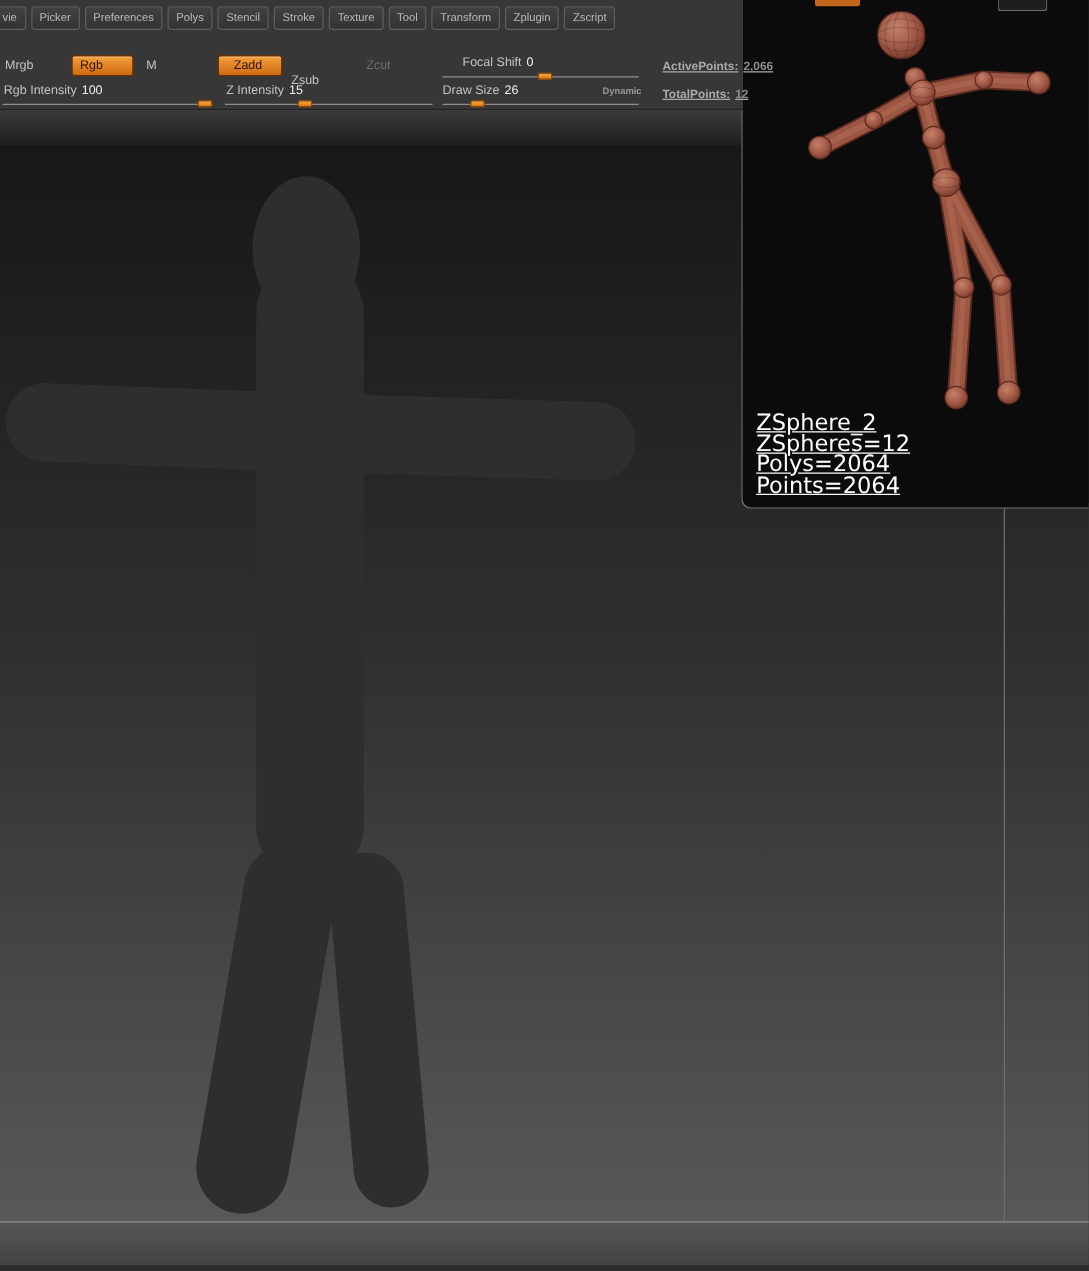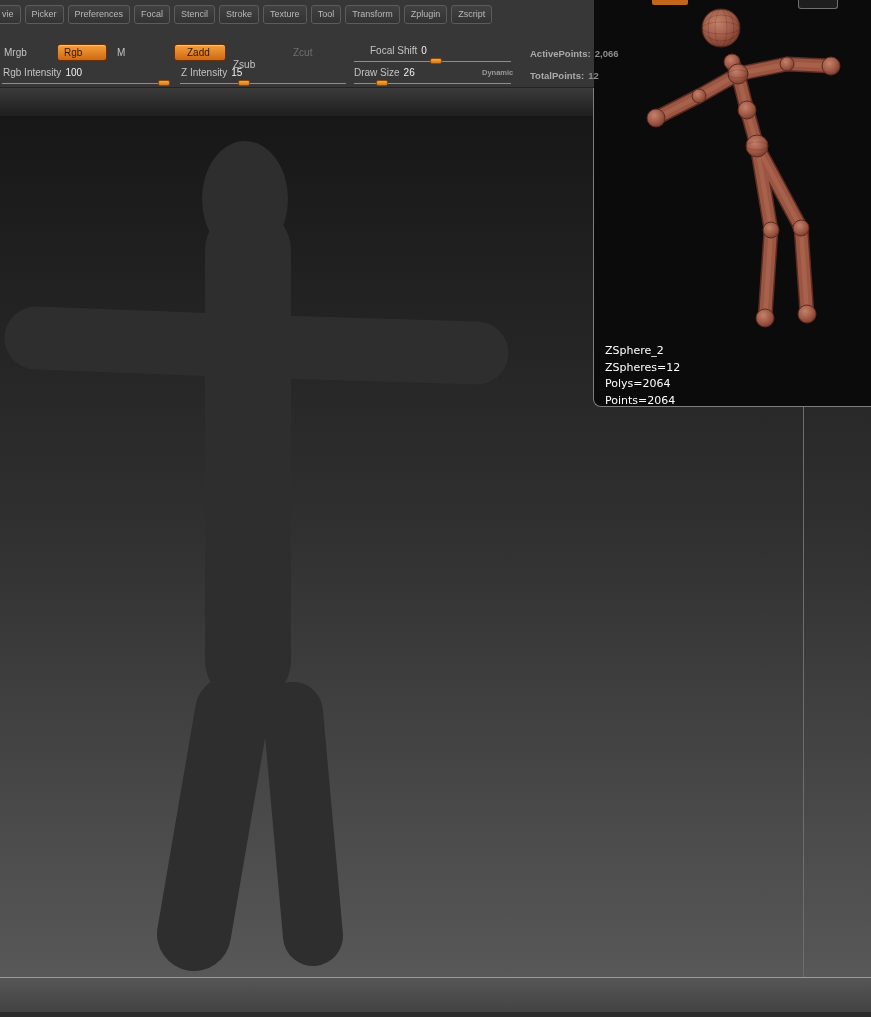--- a/index.html
+++ b/index.html
@@ -20,22 +20,22 @@
   .bottom-bar .dark-strip { position:absolute; left:0; bottom:0; width:100%; height:5px; background:#2c2c2c; }
 
   
   .panel { position:absolute; left:593px; top:0; width:278px; height:407px;
     background:#0b0b0b; border-left:1px solid #7d7d7d; border-bottom:1px solid #7d7d7d;
     border-bottom-left-radius:8px; z-index:5; }
   .panel .art-orange { position:absolute; left:58px; top:0; width:36px; height:5px;
     background:#c2661c; border-radius:0 0 2px 2px; }
   .art-button-cut { position:absolute; left:204px; top:0; width:40px; height:9px;
     border:1px solid #6f6f6f; border-top:none; border-radius:0 0 3px 3px; background:#1e1e1e; }
-  .info { position:absolute; left:11px; top:343px; color:#ffffff;
-    font-family:"DejaVu Sans", sans-serif; font-size:11px; line-height:16.5px; }
+  .info { position:absolute; left:11px; top:331px; color:#ffffff;
+    font-family:"DejaVu Sans", sans-serif; font-size:18px; line-height:16.5px;text-decoration:underline; }
 
   
   .toolbar { position:absolute; left:0; top:0; width:871px; height:72px; z-index:10; }
   .tb-bg { position:absolute; left:0; top:0; width:594px; height:88px;
     background:#373737; border-bottom:1px solid #242424; }
   .menu-row { position:absolute; left:-5px; top:5px; display:flex; gap:4px; }
   .menu-btn { border:1px solid #5c5c5c; border-radius:3px;
     background:linear-gradient(#414141,#333333); color:#b9b9b9;
     font-size:9px; line-height:1; padding:4px 6px; white-space:nowrap; cursor:default; }
 
@@ -44,21 +44,21 @@
   .dim { color:#6f6f6f; }
   .obtn { position:absolute; height:17px; border:1px solid #6b2f05; border-radius:3px;
     background:linear-gradient(#f5a03d,#ce6a12); color:#2f1602; font-weight:normal;
     font-size:10px; line-height:14px; padding:1px 6px;
     box-shadow:inset 0 1px 0 rgba(255,255,255,.35); }
 
   .track { position:absolute; height:1px; background:#8d8d8d; }
   .handle { position:absolute; top:-3px; width:12px; height:6px;
     background:linear-gradient(#f7a844,#d97815); border:1px solid #8a4a08; border-radius:2px; }
 
-  .pts { position:absolute; font-size:9.5px; font-weight:bold; color:#aaaaaa; white-space:nowrap; }
+  .pts { position:absolute; font-size:9.5px; font-weight:bold; color:#aaaaaa; white-space:nowrap;text-decoration:underline; }
   .pts .val { color:#8d8d8d; margin-left:4px; }
   .dynamic { position:absolute; font-size:7.5px; font-weight:bold; color:#9a9a9a; }
 </style>
 </head>
 <body>
 
 <div class="screen">
 
   <div class="band"></div>
 
@@ -150,21 +150,21 @@
     </div>
   </div>
 
   <div class="toolbar">
     <div class="tb-bg"></div>
 
     <div class="menu-row">
       <div class="menu-btn">vie</div>
       <div class="menu-btn">Picker</div>
       <div class="menu-btn">Preferences</div>
-      <div class="menu-btn">Focal</div>
+      <div class="menu-btn">Polys</div>
       <div class="menu-btn">Stencil</div>
       <div class="menu-btn">Stroke</div>
       <div class="menu-btn">Texture</div>
       <div class="menu-btn">Tool</div>
       <div class="menu-btn">Transform</div>
       <div class="menu-btn">Zplugin</div>
       <div class="menu-btn">Zscript</div>
     </div>
 
     <div class="tlabel" style="left:4px; top:47px;">Mrgb</div>

